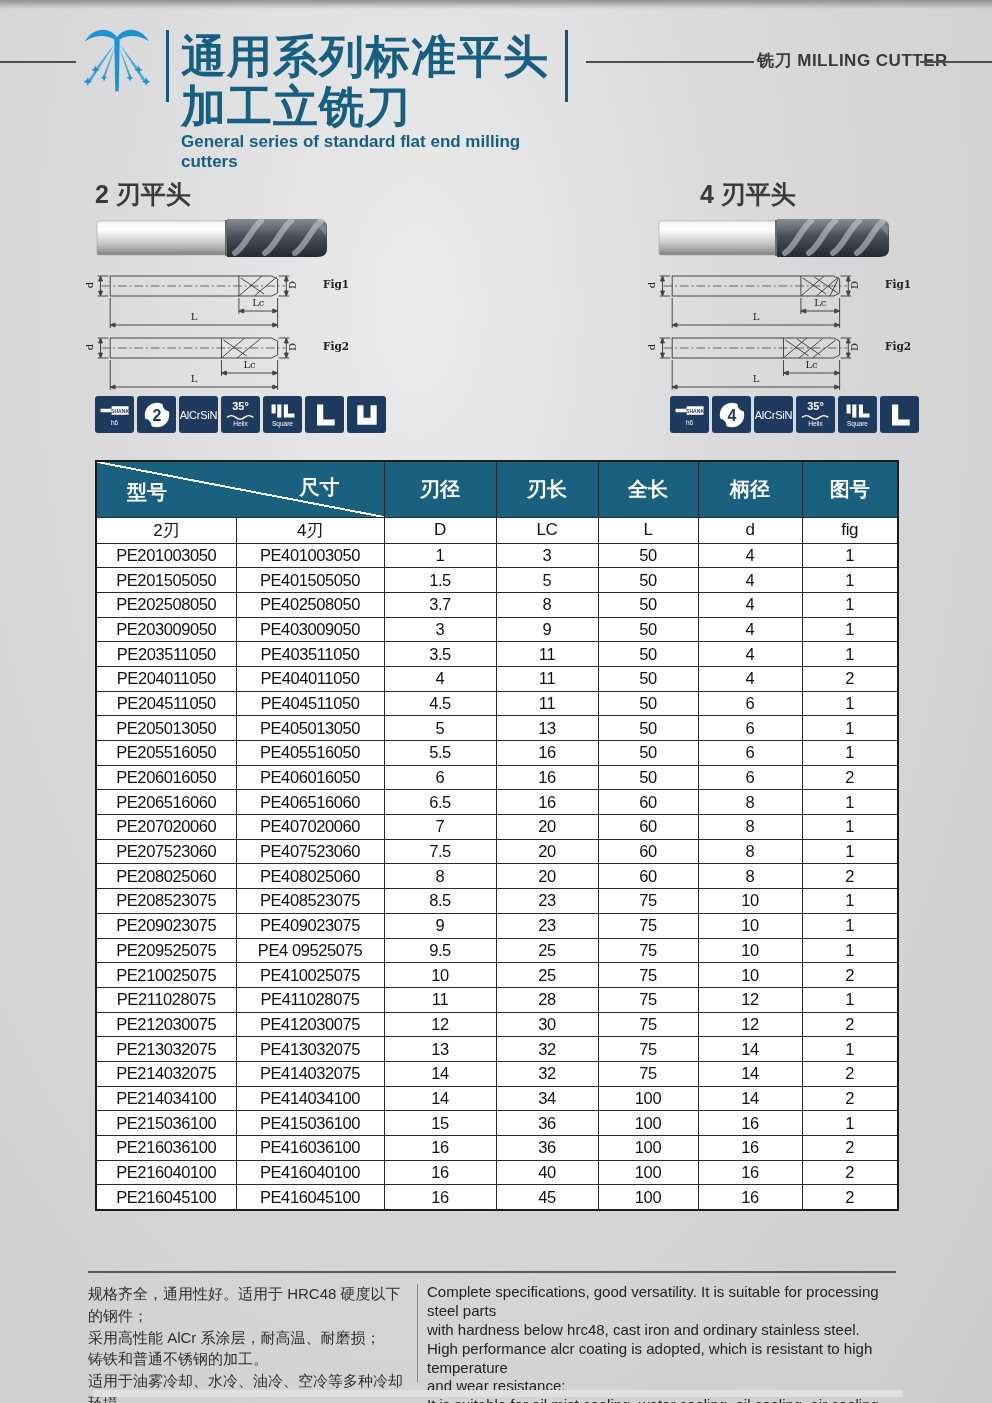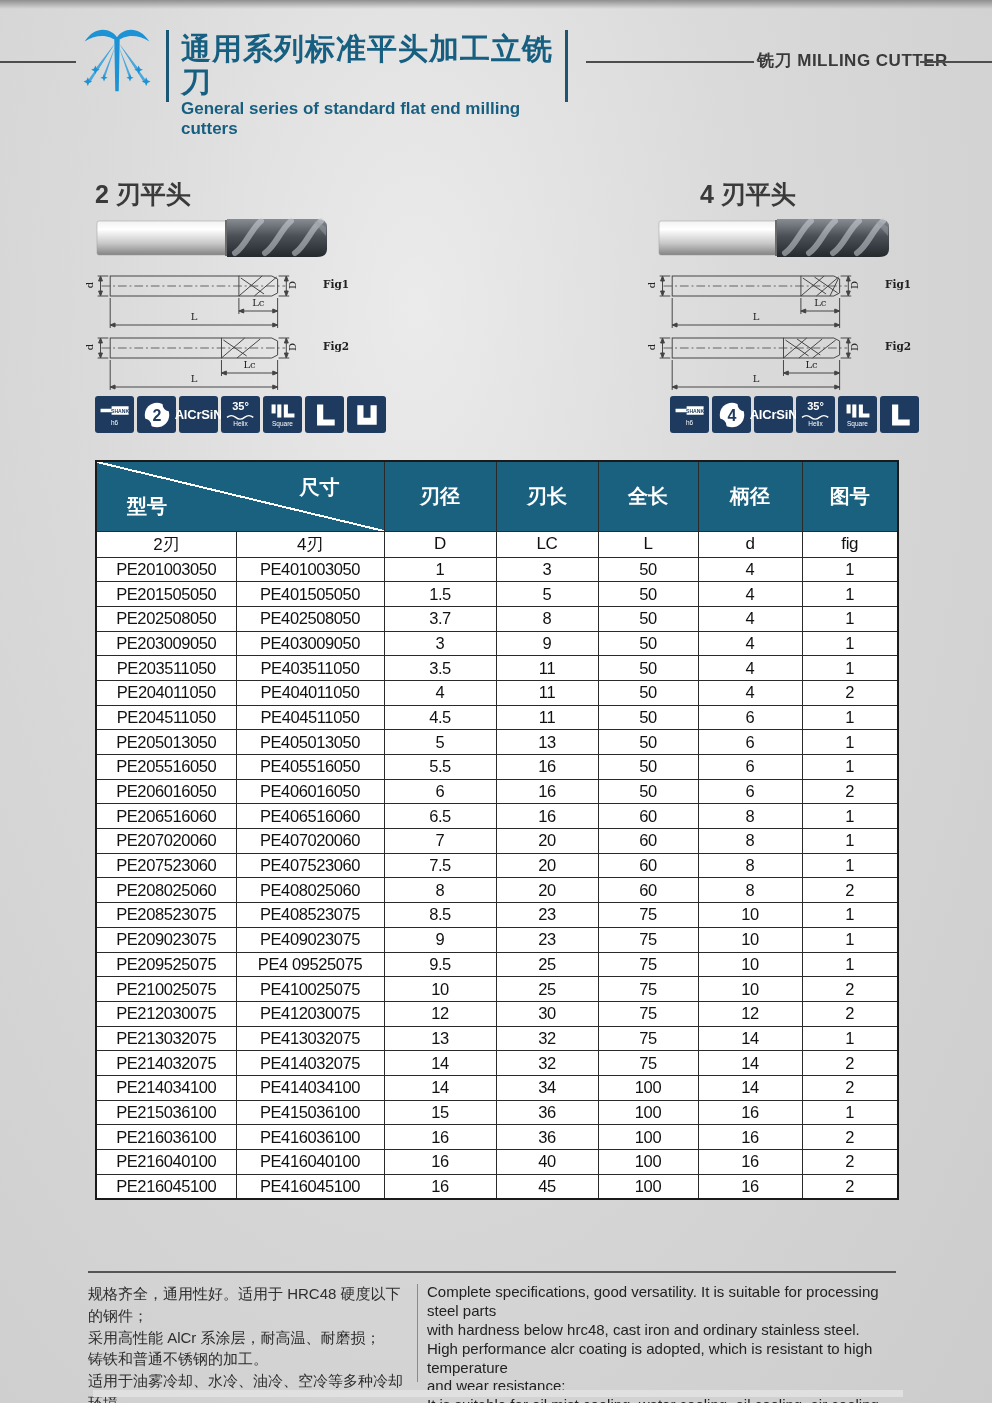--- a/index.html
+++ b/index.html
@@ -8,21 +8,21 @@
     font-family:"Liberation Sans",sans-serif;color:#333;}
   .page::before{content:"";position:absolute;left:0;top:0;right:0;height:9px;
     background:linear-gradient(#8f8f8f,rgba(150,150,150,0));pointer-events:none;}
 
   
   .hdr-rule{position:absolute;height:2px;background:#4d4d4d;}
   .logo{position:absolute;left:82px;top:20px;width:70px;height:80px;}
   .title-block{position:absolute;left:166px;top:30px;width:402px;height:72px;
     border-left:3px solid #1b5674;border-right:3px solid #1b5674;
     padding:2px 12px;box-sizing:border-box;}
-  .title-zh{margin:0;font-size:30px;line-height:1.1;font-weight:bold;color:#175f80;letter-spacing:1px;}
+  .title-zh{margin:0;font-size:45px;line-height:1.1;font-weight:bold;color:#175f80;letter-spacing:1px;}
   .title-en{margin:1px 0 0 0;font-size:17px;line-height:1.2;font-weight:bold;color:#175f80;}
   .corner-label{position:absolute;left:757px;top:49px;font-size:17px;font-weight:bold;color:#3a3a3a;letter-spacing:0.5px;white-space:nowrap;}
 
   
   .sec-title{position:absolute;font-size:25px;font-weight:bold;color:#3a3a3a;}
   .photo{position:absolute;width:240px;height:52px;}
   .photo svg{width:100%;height:100%;}
   .fig{position:absolute;width:300px;height:64px;}
   .fig svg{position:absolute;left:0;top:0;}
   .dim{position:absolute;font-family:"DejaVu Serif",serif;font-size:10px;color:#222;line-height:1;}
@@ -30,29 +30,29 @@
   .dim.ctr{transform:translateX(-50%);}
   .fig-tag{position:absolute;font-family:"DejaVu Serif",serif;font-weight:bold;font-size:10.5px;color:#222;}
 
   
   .badges{position:absolute;display:flex;gap:3px;}
   .badge{width:39px;height:37px;background:#1e3a5e;border-radius:3px;flex:0 0 auto;
     display:flex;flex-direction:column;align-items:center;justify-content:center;gap:1px;
     padding:2px;box-sizing:border-box;}
   .badge svg{display:block;}
   .b-sub{color:#fff;font-size:6.5px;line-height:1;}
-  .b-coating{color:#fff;font-size:13px;font-weight:bold;letter-spacing:-0.2px;}
+  .b-coating{color:#fff;font-size:11px;font-weight:normal;letter-spacing:-0.2px;}
   .b-helix-top{color:#fff;font-size:11px;font-weight:bold;line-height:1;}
 
   
   .spec-table{position:absolute;left:95px;top:460px;width:802px;border-collapse:collapse;table-layout:fixed;
     background:#fff;border:2px solid #1a1a1a;}
   .spec-table th,.spec-table td{border:1px solid #2a2a2a;text-align:center;vertical-align:middle;
     padding:0;overflow:hidden;white-space:nowrap;}
-  .spec-table thead tr.main-hd{height:70px;background:#19617f;}
+  .spec-table thead tr.main-hd{height:56px;background:#19617f;}
   .spec-table thead th{color:#fff;font-size:20px;font-weight:bold;}
   .spec-table thead tr.sub-hd{height:26px;background:#fff;padding-left:7px;}
   .spec-table thead tr.sub-hd td{font-size:17px;color:#111;letter-spacing:-0.3px;}
   .spec-table tbody td{height:23.7px;font-size:16.5px;color:#111;letter-spacing:-0.4px;}
   th.diag{position:relative;background-image:linear-gradient(to right top,transparent calc(50% - 1px),#fff calc(50% - 1px),#fff calc(50% + 1px),transparent calc(50% + 1px));}
   th.diag .hd-model{position:absolute;left:30px;bottom:11px;}
   th.diag .hd-size{position:absolute;right:44px;top:12px;}
 
   
   .footer-rule{position:absolute;left:88px;top:1271px;width:808px;height:2px;background:#555;}
@@ -560,20 +560,29 @@
         <tr>
           <td>PE210025075</td>
           <td>PE410025075</td>
           <td>10</td>
           <td>25</td>
           <td>75</td>
           <td>10</td>
           <td>2</td>
         </tr>
         <tr>
+          <td>PE211028075</td>
+          <td>PE411028075</td>
+          <td>11</td>
+          <td>28</td>
+          <td>75</td>
+          <td>12</td>
+          <td>1</td>
+        </tr>
+        <tr>
           <td>PE212030075</td>
           <td>PE412030075</td>
           <td>12</td>
           <td>30</td>
           <td>75</td>
           <td>12</td>
           <td>2</td>
         </tr>
         <tr>
           <td>PE213032075</td>

